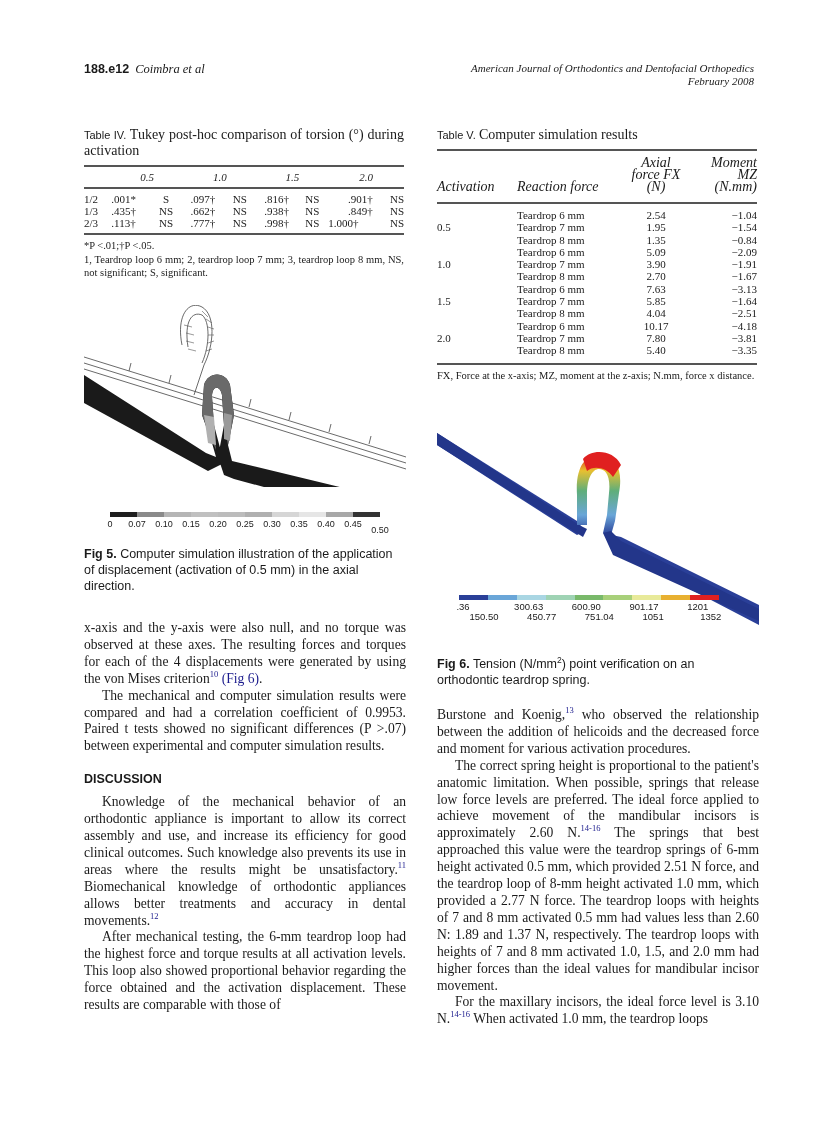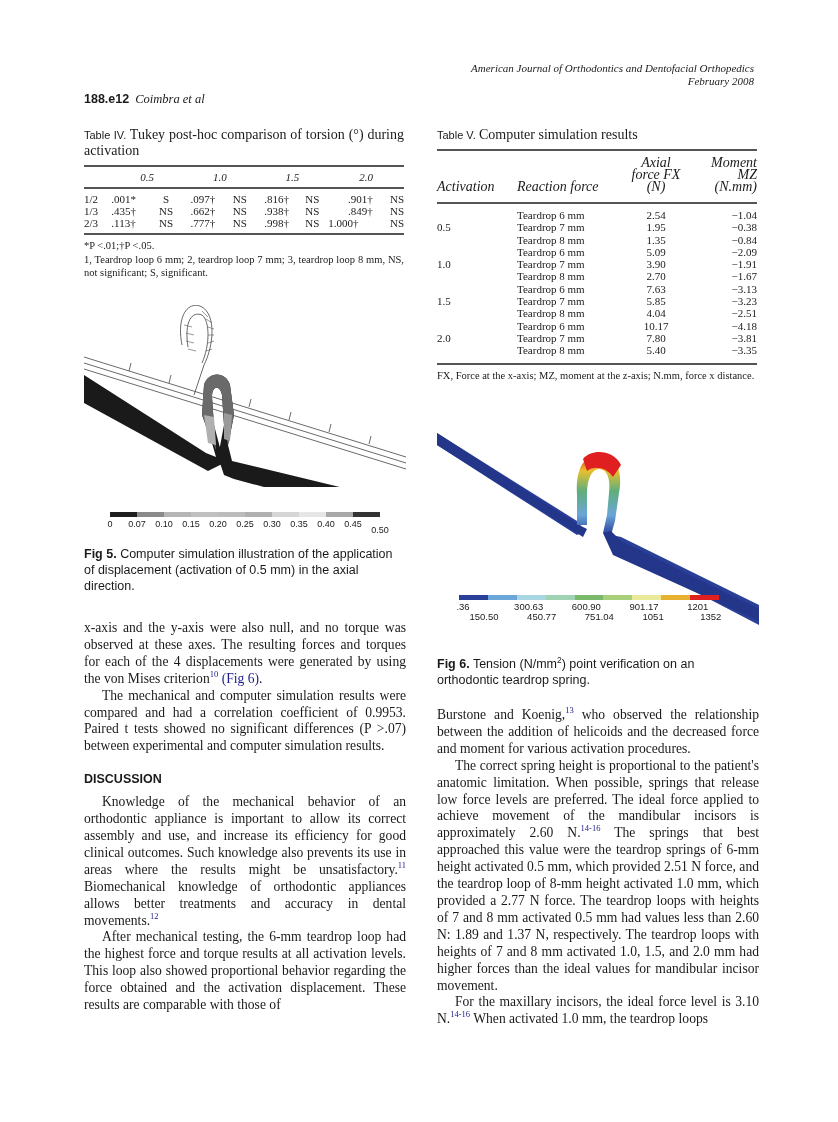--- a/index.html
+++ b/index.html
@@ -1,20 +1,20 @@
 <!DOCTYPE html>
 <html><head>
 <meta charset="utf-8">
 <style>
   html, body { margin:0; padding:0; background:#fff; }
   body { width:838px; height:1122px; position:relative; overflow:hidden; color:#1a1a1a; }
   .abs { position:absolute; }
 
   
-  #hdr-left { left:84px; top:62px; font-size:12.5px;margin-top:30px; }
+  #hdr-left { left:84px; top:62px; font-size:12.5px; }
   #hdr-left .pg { font-family:"Liberation Sans", sans-serif; font-weight:bold; }
   #hdr-left .auth { font-family:"Liberation Serif", serif; font-style:italic; margin-left:6px; }
   #hdr-right { right:84px; top:62px; text-align:right; font-family:"Liberation Serif", serif; font-style:italic; font-size:11px; line-height:13px; }
 
   
   .tcap { font-size:13px; line-height:16px; }
   .tcap .tlabel { font-family:"Liberation Sans", sans-serif; font-size:11px; }
   .tcap .ttext { font-family:"Liberation Serif", serif; font-size:14px; }
   .rule-thick { height:2px; background:#555; }
   .rule-thin { height:1px; background:#777; }
@@ -167,21 +167,21 @@
         <tr>
           <td style="text-align: left;"></td>
           <td style="text-align: left; padding-left: 4px;">Teardrop 6 mm</td>
           <td style="text-align: center;">2.54</td>
           <td style="text-align: right;">−1.04</td>
         </tr>
         <tr>
           <td style="text-align: left;">0.5</td>
           <td style="text-align: left; padding-left: 4px;">Teardrop 7 mm</td>
           <td style="text-align: center;">1.95</td>
-          <td style="text-align: right;">−0.38</td>
+          <td style="text-align: right;">−1.54</td>
         </tr>
         <tr>
           <td style="text-align: left;"></td>
           <td style="text-align: left; padding-left: 4px;">Teardrop 8 mm</td>
           <td style="text-align: center;">1.35</td>
           <td style="text-align: right;">−0.84</td>
         </tr>
         <tr>
           <td style="text-align: left;"></td>
           <td style="text-align: left; padding-left: 4px;">Teardrop 6 mm</td>
@@ -203,21 +203,21 @@
         <tr>
           <td style="text-align: left;"></td>
           <td style="text-align: left; padding-left: 4px;">Teardrop 6 mm</td>
           <td style="text-align: center;">7.63</td>
           <td style="text-align: right;">−3.13</td>
         </tr>
         <tr>
           <td style="text-align: left;">1.5</td>
           <td style="text-align: left; padding-left: 4px;">Teardrop 7 mm</td>
           <td style="text-align: center;">5.85</td>
-          <td style="text-align: right;">−3.23</td>
+          <td style="text-align: right;">−1.64</td>
         </tr>
         <tr>
           <td style="text-align: left;"></td>
           <td style="text-align: left; padding-left: 4px;">Teardrop 8 mm</td>
           <td style="text-align: center;">4.04</td>
           <td style="text-align: right;">−2.51</td>
         </tr>
         <tr>
           <td style="text-align: left;"></td>
           <td style="text-align: left; padding-left: 4px;">Teardrop 6 mm</td>

